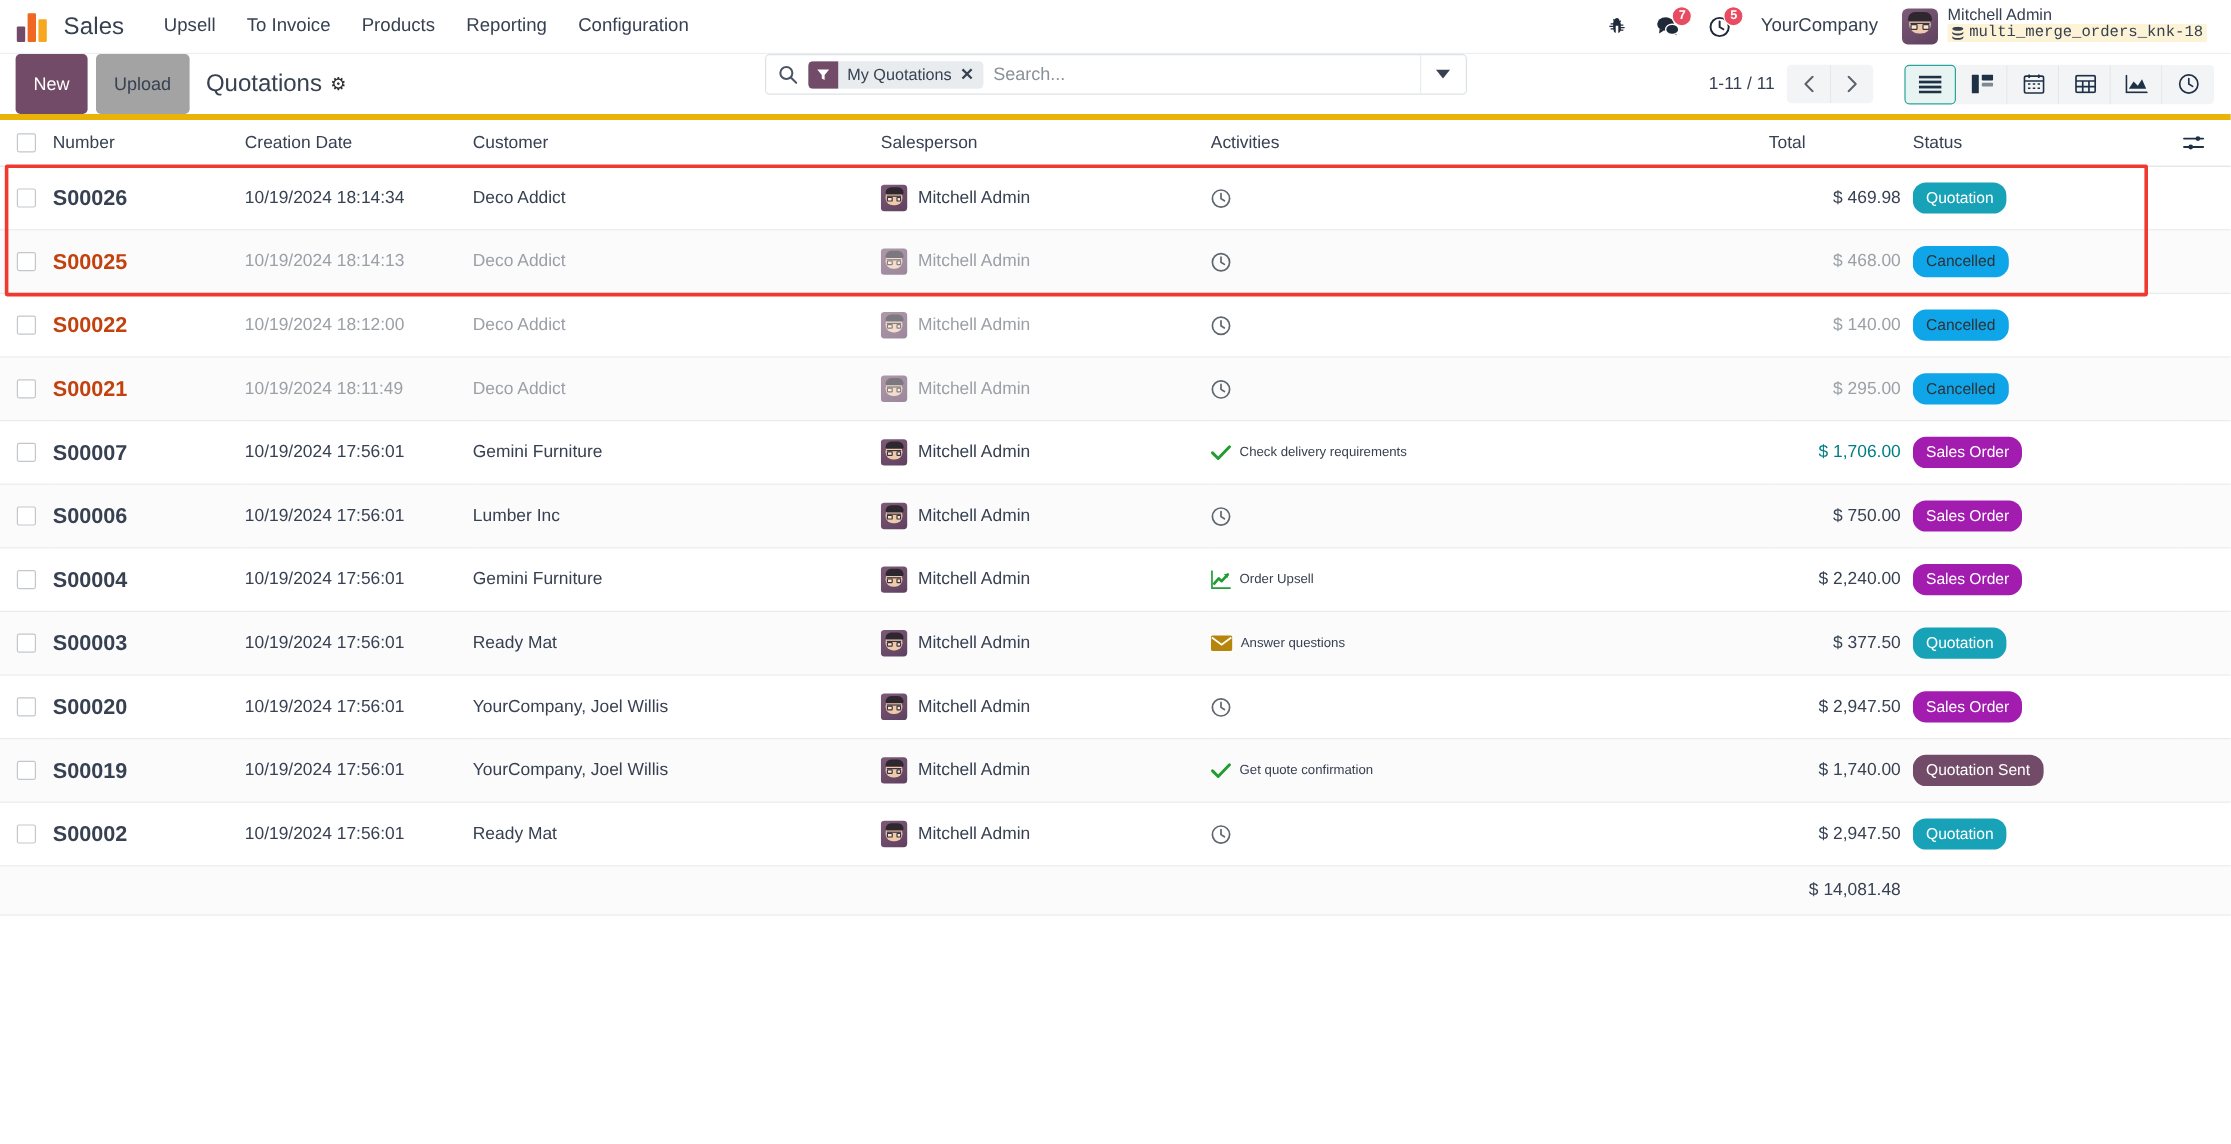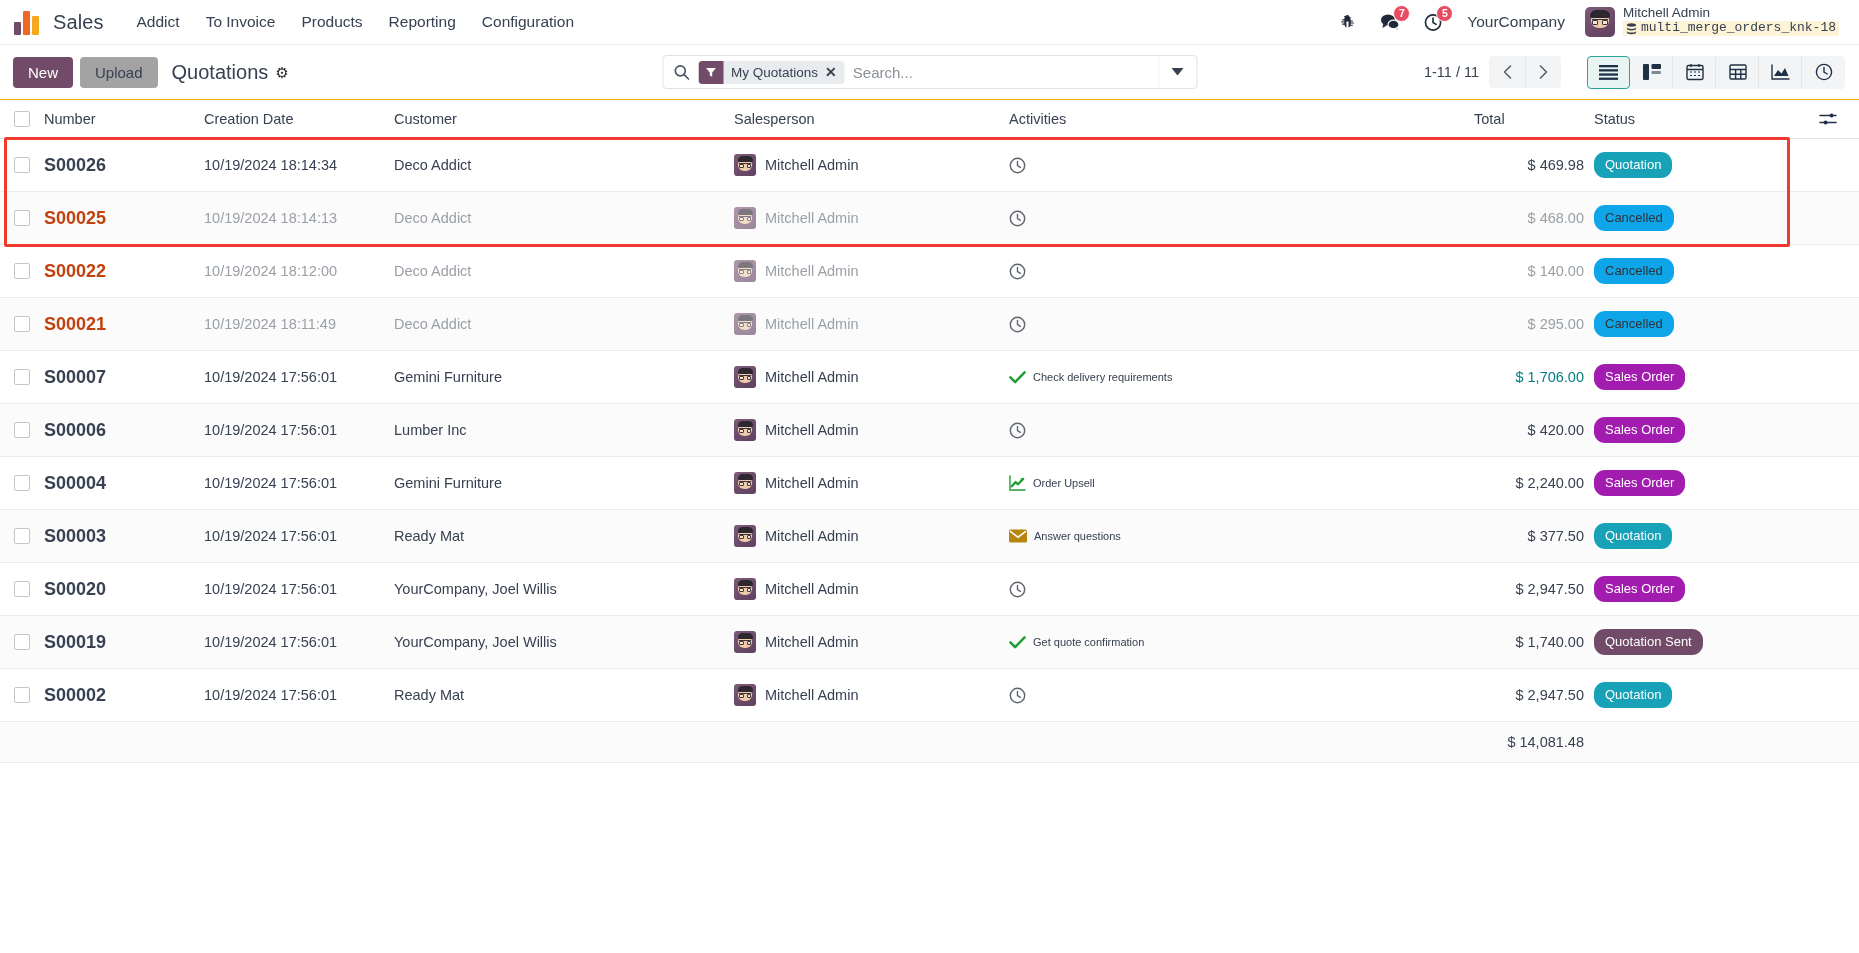--- a/index.html
+++ b/index.html
@@ -104,23 +104,23 @@
     font-family: "Liberation Mono", monospace;
     font-size: 13px; color: #374151;
     background: #fdf3d6; padding: 0 3px;
     display: inline-flex; align-items: center; gap: 4px;
   }
 
   
   .control-panel {
     height: 55px;
     background: #fff;
-    display: flex; align-items: center;
+    display: flex; 
     padding: 0 14px 0 13px;
-    border-bottom: 1px solid #eab308;
+    border-bottom: 5px solid #eab308;
     position: relative;
   }
   .btn-new {
     background: #714B67; color: #fff;
     border: none; border-radius: 4px;
     font-size: 15px; padding: 7px 15px;
     cursor: pointer; font-family: inherit;
   }
   .btn-upload {
     background: #a3a3a3; color: #374151;
@@ -131,21 +131,21 @@
   .breadcrumb-title {
     font-size: 20px; color: #374151;
     margin-left: 14px;
     display: flex; align-items: center; gap: 7px;
   }
   .gear-ico { font-size: 15px; color: #2d2d2d; cursor: pointer; line-height: 1; }
 
   .searchview {
     position: absolute;
     left: 50%; transform: translateX(-50%);
-    width: 535px; height: 34px;
+    width: 585px; height: 34px;
     border: 1px solid #dee2e6; border-radius: 4px;
     background: #fff;
     display: flex; align-items: center;
     padding-left: 10px;
   }
   .search-ico { color: #4b5563; font-size: 15px; margin-right: 9px; display:flex; }
   .facet {
     display: flex; align-items: center;
     height: 23px; border-radius: 4px;
     overflow: hidden; margin-right: 8px;
@@ -322,21 +322,21 @@
 <body>
 
 <div class="navbar">
   <div class="brand-logo">
     <i class="bl1"></i>
       <i class="bl2"></i>
       <i class="bl3"></i>
   </div>
   <div class="app-name">Sales</div>
 
-  <div class="menu-item">Addict</div>
+  <div class="menu-item">Upsell</div>
   <div class="menu-item">To Invoice</div>
   <div class="menu-item">Products</div>
   <div class="menu-item">Reporting</div>
   <div class="menu-item">Configuration</div>
 
   <div class="systray">
     <div class="sys-btn">
       <svg width="17" height="17" viewBox="0 0 16 16" fill="#1f2937">
         <path d="M8 1a2.2 2.2 0 0 0-2 1.2l-.7-.5-.6.8.8.6A3.3 3.3 0 0 0 5 5H3v1h2v1H2v1h3v1H3v1h2.2A3 3 0 0 0 7 12.8V7h2v5.8A3 3 0 0 0 10.8 11H13v-1h-2V9h3V8h-3V7h2V6h-2a3.3 3.3 0 0 0-.5-1.9l.8-.6-.6-.8-.7.5A2.2 2.2 0 0 0 8 1z"></path>
       </svg>
@@ -675,21 +675,21 @@
           <td class="c-act">
             <span class="act-cell">
               <span>
                 <svg width="17" height="17" viewBox="0 0 18 18" fill="none" stroke="#5f666e" stroke-width="1.5">
                   <circle cx="9" cy="9" r="7.6"></circle>
                   <path d="M9 4.6V9l3 1.9" stroke-linecap="round"></path>
                 </svg>
               </span>
             </span>
           </td>
-          <td class="c-total"><span class="total-val">$ 420.00</span></td>
+          <td class="c-total"><span class="total-val">$ 750.00</span></td>
           <td class="c-status"><span class="badge sales">Sales Order</span></td>
           <td class="c-opt"></td>
         </tr>
         <tr>
           <td class="c-check">
             <span class="cb"></span>
           </td>
           <td class="c-num"><span class="num-cell">S00004</span></td>
           <td class="c-date">10/19/2024 17:56:01</td>
           <td class="c-cust">Gemini Furniture</td>

